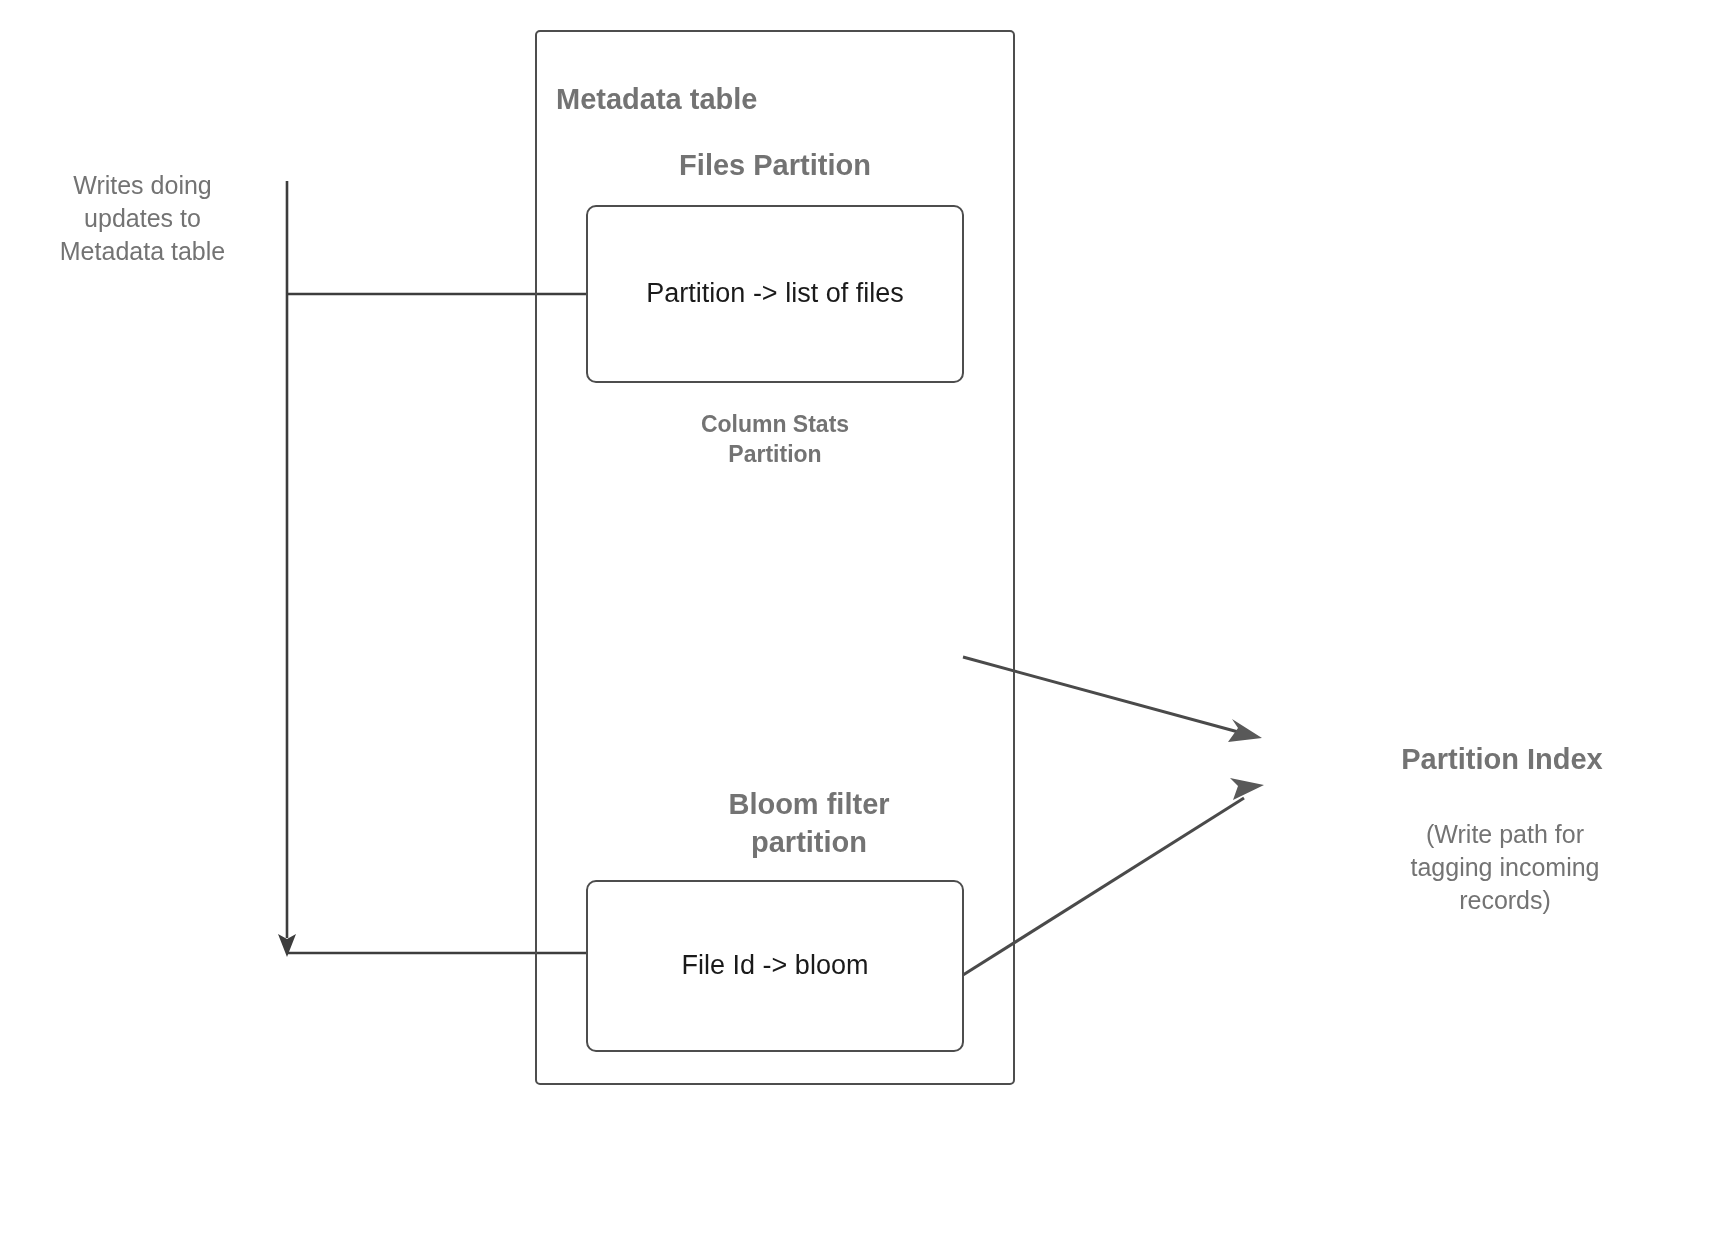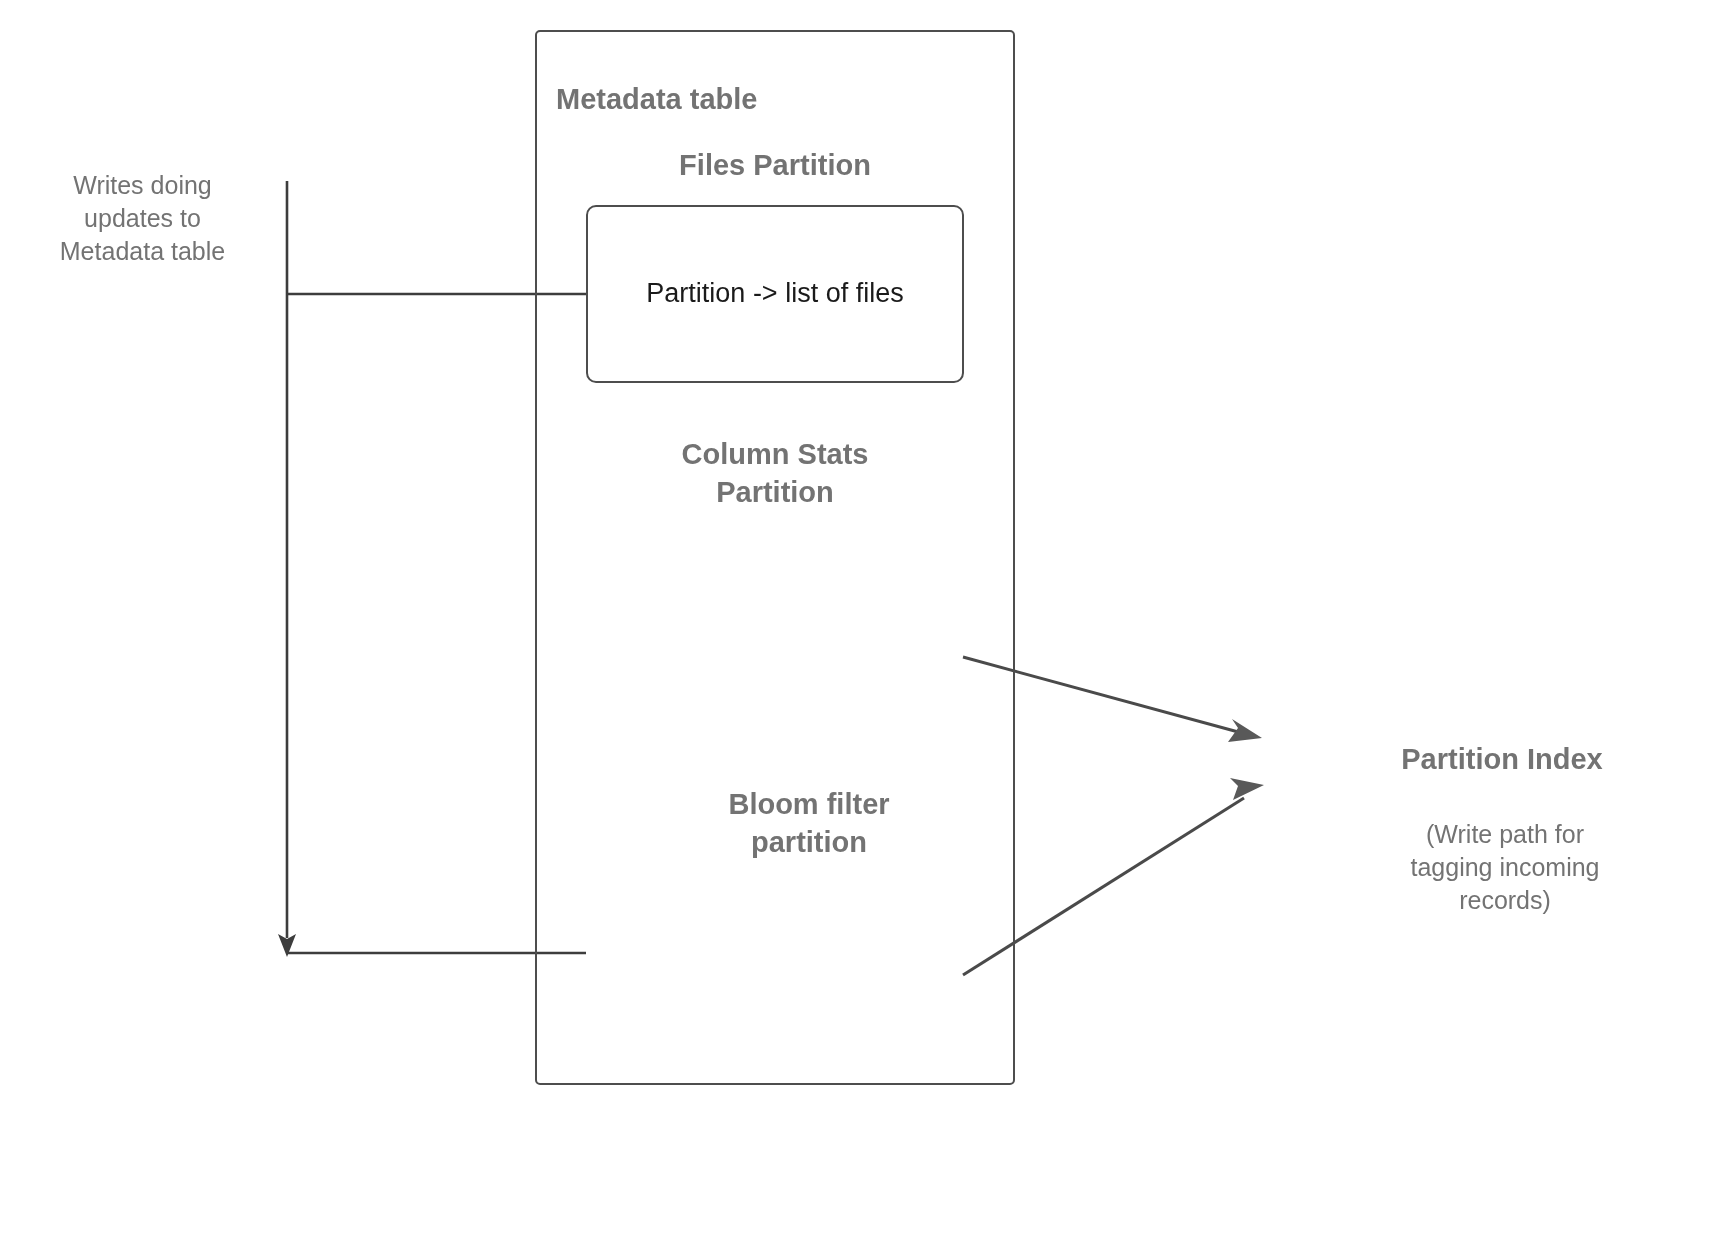--- a/index.html
+++ b/index.html
@@ -95,23 +95,23 @@
     font-size: 29px;
   }
   #files-partition-title {
     left: 586px;
     top: 146px;
     width: 378px;
     font-size: 29px;
   }
   #colstats-partition-title {
     left: 586px;
-    top: 435px;
-    width: 378px;
-    font-size: 29px;
+    top: 409px;
+    width: 378px;
+    font-size: 23px;
   }
   #bloom-partition-title {
     left: 620px;
     top: 785px;
     width: 378px;
     font-size: 29px;
   }
 
   
   #writes-label {
@@ -199,20 +199,23 @@
     <span class="inner-label">Partition -&gt; list of files</span>
   </div>
 
   <div class="txt bold" id="colstats-partition-title">Column Stats
 Partition</div>
 
 
   <div class="txt bold" id="bloom-partition-title">Bloom filter
 partition</div>
 
+  <div class="inner-box" id="bloom-box">
+    <span class="inner-label">File Id -&gt; bloom</span>
+  </div>
 
   <div class="txt bold" id="metadata-index-title">Partition Index</div>
 
   <div class="txt" id="metadata-index-sub">(Write path for
 tagging incoming
 records)</div>
 
 </div>
 
 </body></html>

